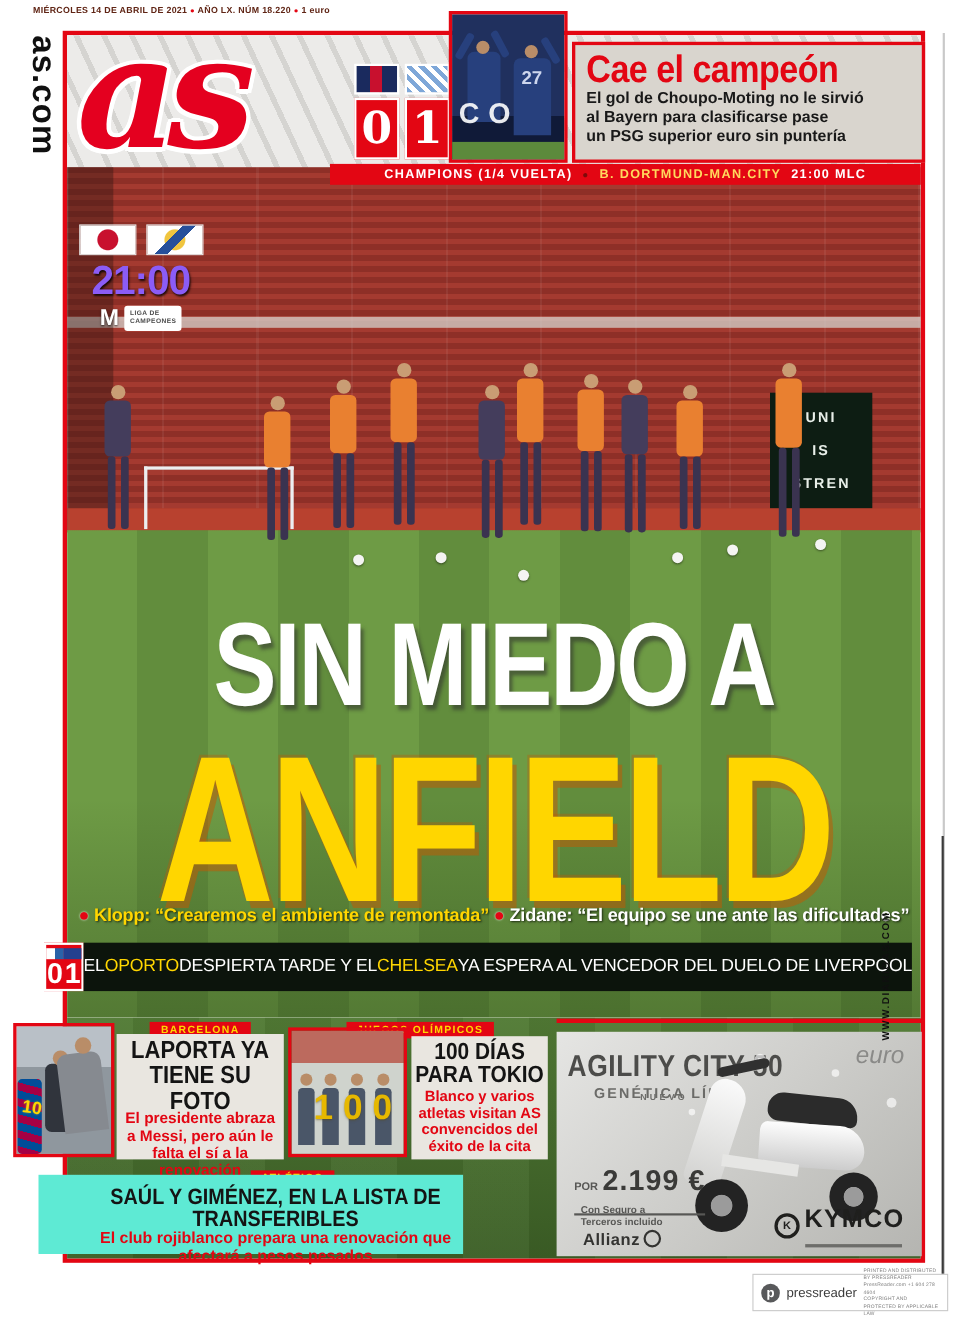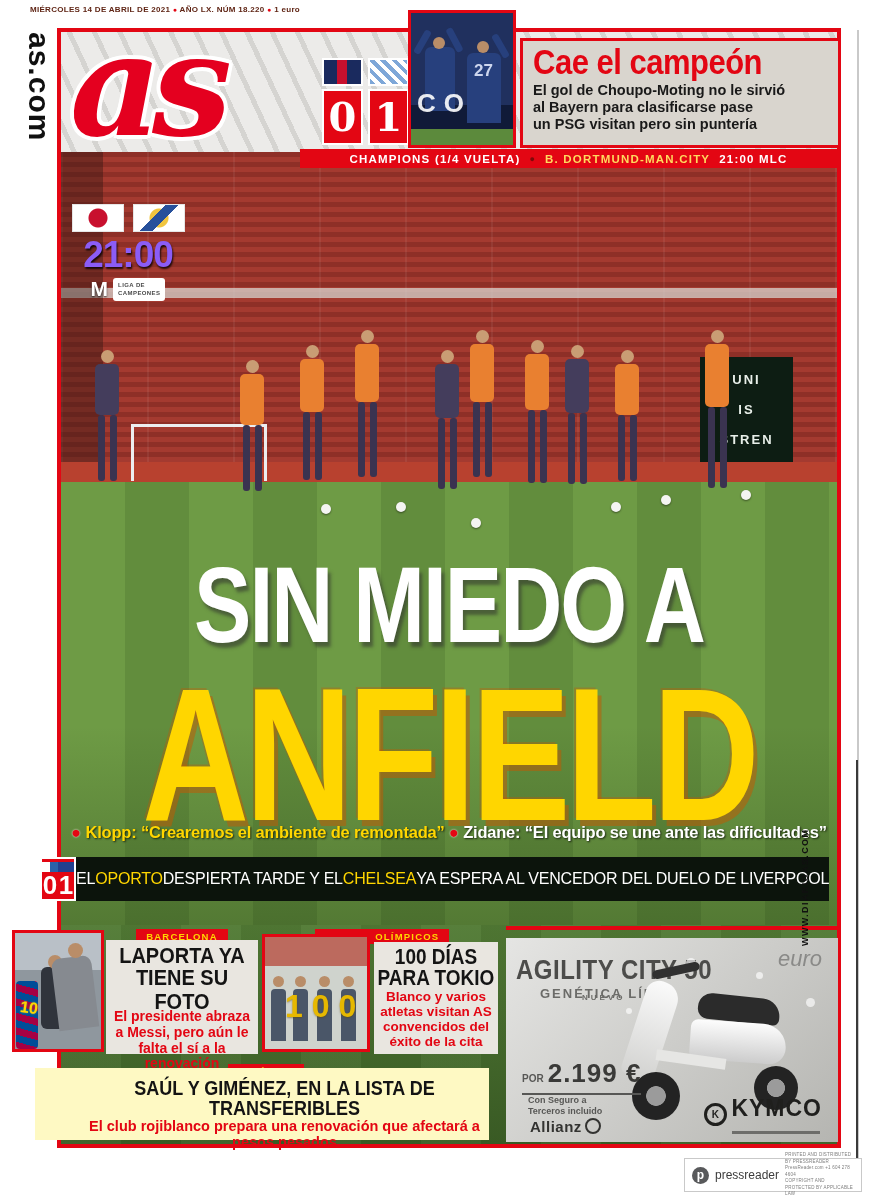--- a/index.html
+++ b/index.html
@@ -132,39 +132,39 @@
   .jjoo-photo{position:absolute;left:262px;top:934px;width:108px;height:118px;border:3px solid #e30613;box-sizing:border-box;
         background:linear-gradient(#bc6a5e 0 26%,#cfd3cd 26%);overflow:hidden;}
   .j-fig{position:absolute;bottom:8px;width:15px;height:52px;background:#4a5668;border-radius:4px 4px 0 0;}
   .j-head{position:absolute;width:11px;height:11px;border-radius:50%;background:#b98d68;}
   .j-100{position:absolute;bottom:24px;left:20px;color:#e6b800;font-size:32px;font-weight:bold;letter-spacing:9px;text-shadow:0 1px 2px rgba(90,70,0,.5);}
   .jjoo-text{position:absolute;left:374px;top:942px;width:124px;height:112px;background:#e9e6e0;text-align:center;padding-top:3px;box-sizing:border-box;}
   .jjoo-text .box-title{font-size:19px;}
   .jjoo-text .box-body{font-size:13.5px;}
 
   
-  .atl-box{position:absolute;left:35px;top:1068px;width:454px;height:72px;background:#fef9c3;text-align:center;padding-top:9px;box-sizing:border-box;padding-left:45px;}
+  .atl-box{position:absolute;left:35px;top:1068px;width:386px;height:72px;background:#5eead4;text-align:center;padding-top:9px;box-sizing:border-box;padding-left:45px;}
   .atl-box .box-title{font-size:18px;margin-bottom:3px;}
   .atl-box .box-body{font-size:14.5px;}
 
   
   .ad-topline{position:absolute;left:506px;top:926px;width:332px;height:4px;background:#e30613;}
   .ad{position:absolute;left:506px;top:938px;width:332px;height:204px;background:linear-gradient(135deg,#e5e5e3,#b5b5b1);overflow:hidden;color:#4a4a48;}
   .ad-nuevo{position:absolute;left:76px;top:7px;font-size:8px;letter-spacing:3px;color:#6d6d6a;font-weight:bold;margin-top:48px;}
   .ad-title{position:absolute;left:10px;top:16px;font-size:24px;font-weight:bold;letter-spacing:.5px;transform:scaleY(1.15);transform-origin:left top;color:#4c4c4a;}
   .ad-sub{position:absolute;left:34px;top:48px;font-size:13px;font-weight:bold;letter-spacing:2px;color:#6b6b68;}
   .ad-euro{position:absolute;right:16px;top:8px;font-size:22px;font-style:italic;color:#8a8a88;font-weight:normal;}
   .wheel{position:absolute;border-radius:50%;background:radial-gradient(#9b9b9b 0 28%,#232323 30%);}
   .sc-shield{position:absolute;left:128px;top:42px;width:34px;height:100px;background:linear-gradient(#fafafa,#d2d2d0);border-radius:14px 18px 8px 8px;transform:rotate(18deg);}
   .sc-handle{position:absolute;left:146px;top:28px;width:48px;height:9px;background:#303030;border-radius:5px;transform:rotate(-12deg);}
   .sc-seat{position:absolute;left:192px;top:58px;width:82px;height:26px;background:#2b2b2b;border-radius:14px 18px 6px 10px;transform:rotate(6deg);}
   .sc-body{position:absolute;left:184px;top:84px;width:96px;height:40px;background:linear-gradient(#fdfdfd,#cccccc);border-radius:8px 26px 18px 8px;transform:rotate(4deg);}
   .sc-floor{position:absolute;left:150px;top:116px;width:70px;height:11px;background:#e6e6e4;transform:rotate(8deg);}
   .bubble{position:absolute;border-radius:50%;background:rgba(255,255,255,.65);}
-  .ad-price{position:absolute;left:16px;top:120px;border-bottom:2px solid #575755;padding-bottom:4px;}
+  .ad-price{position:absolute;left:16px;top:120px;border-bottom:2px solid #575755;padding-bottom:14px;}
   .ad-por{font-size:10px;font-weight:bold;color:#575755;margin-right:4px;}
   .ad-amount{font-size:26px;font-weight:bold;color:#3a3a38;letter-spacing:1px;}
   .ad-ins{position:absolute;left:22px;top:157px;font-size:9px;font-weight:bold;color:#575755;line-height:1.25;}
   .ad-allianz{position:absolute;left:24px;top:180px;font-size:15px;font-weight:bold;color:#333331;letter-spacing:.5px;}
   .al-circ{display:inline-block;width:12px;height:12px;border:2px solid #333331;border-radius:50%;vertical-align:-2px;margin-left:3px;}
   .ad-kymco{position:absolute;right:16px;bottom:16px;font-size:23px;font-weight:bold;color:#1f1f1d;letter-spacing:1px;}
   .k-circ{display:inline-block;width:17px;height:17px;border:3px solid #1f1f1d;border-radius:50%;vertical-align:-2px;margin-right:4px;
         font-size:10px;line-height:17px;text-align:center;}
   .ad-tagline{position:absolute;right:18px;bottom:8px;width:88px;height:3px;background:#6d6d6a;}
 
@@ -323,21 +323,21 @@
     <div class="in-num">27</div>
     <div class="in-board">CO</div>
     <div class="in-grass"></div>
   </div>
 
   <div class="campeon">
     <h1>Cae el campeón</h1>
     <p>
       <span>El gol de Choupo-Moting no le sirvió</span><br>
       <span>al Bayern para clasificarse pase</span><br>
-      <span>un PSG visitan pero sin puntería</span>
+      <span>un PSG superior euro sin puntería</span>
     </p>
   </div>
 
   <div class="champs">
     <span class="w">CHAMPIONS (1/4 VUELTA)</span>
     <span class="b">●</span>
     <span class="y">B. DORTMUND-MAN.CITY</span>
     <span class="w">21:00 MLC</span>
   </div>
 

